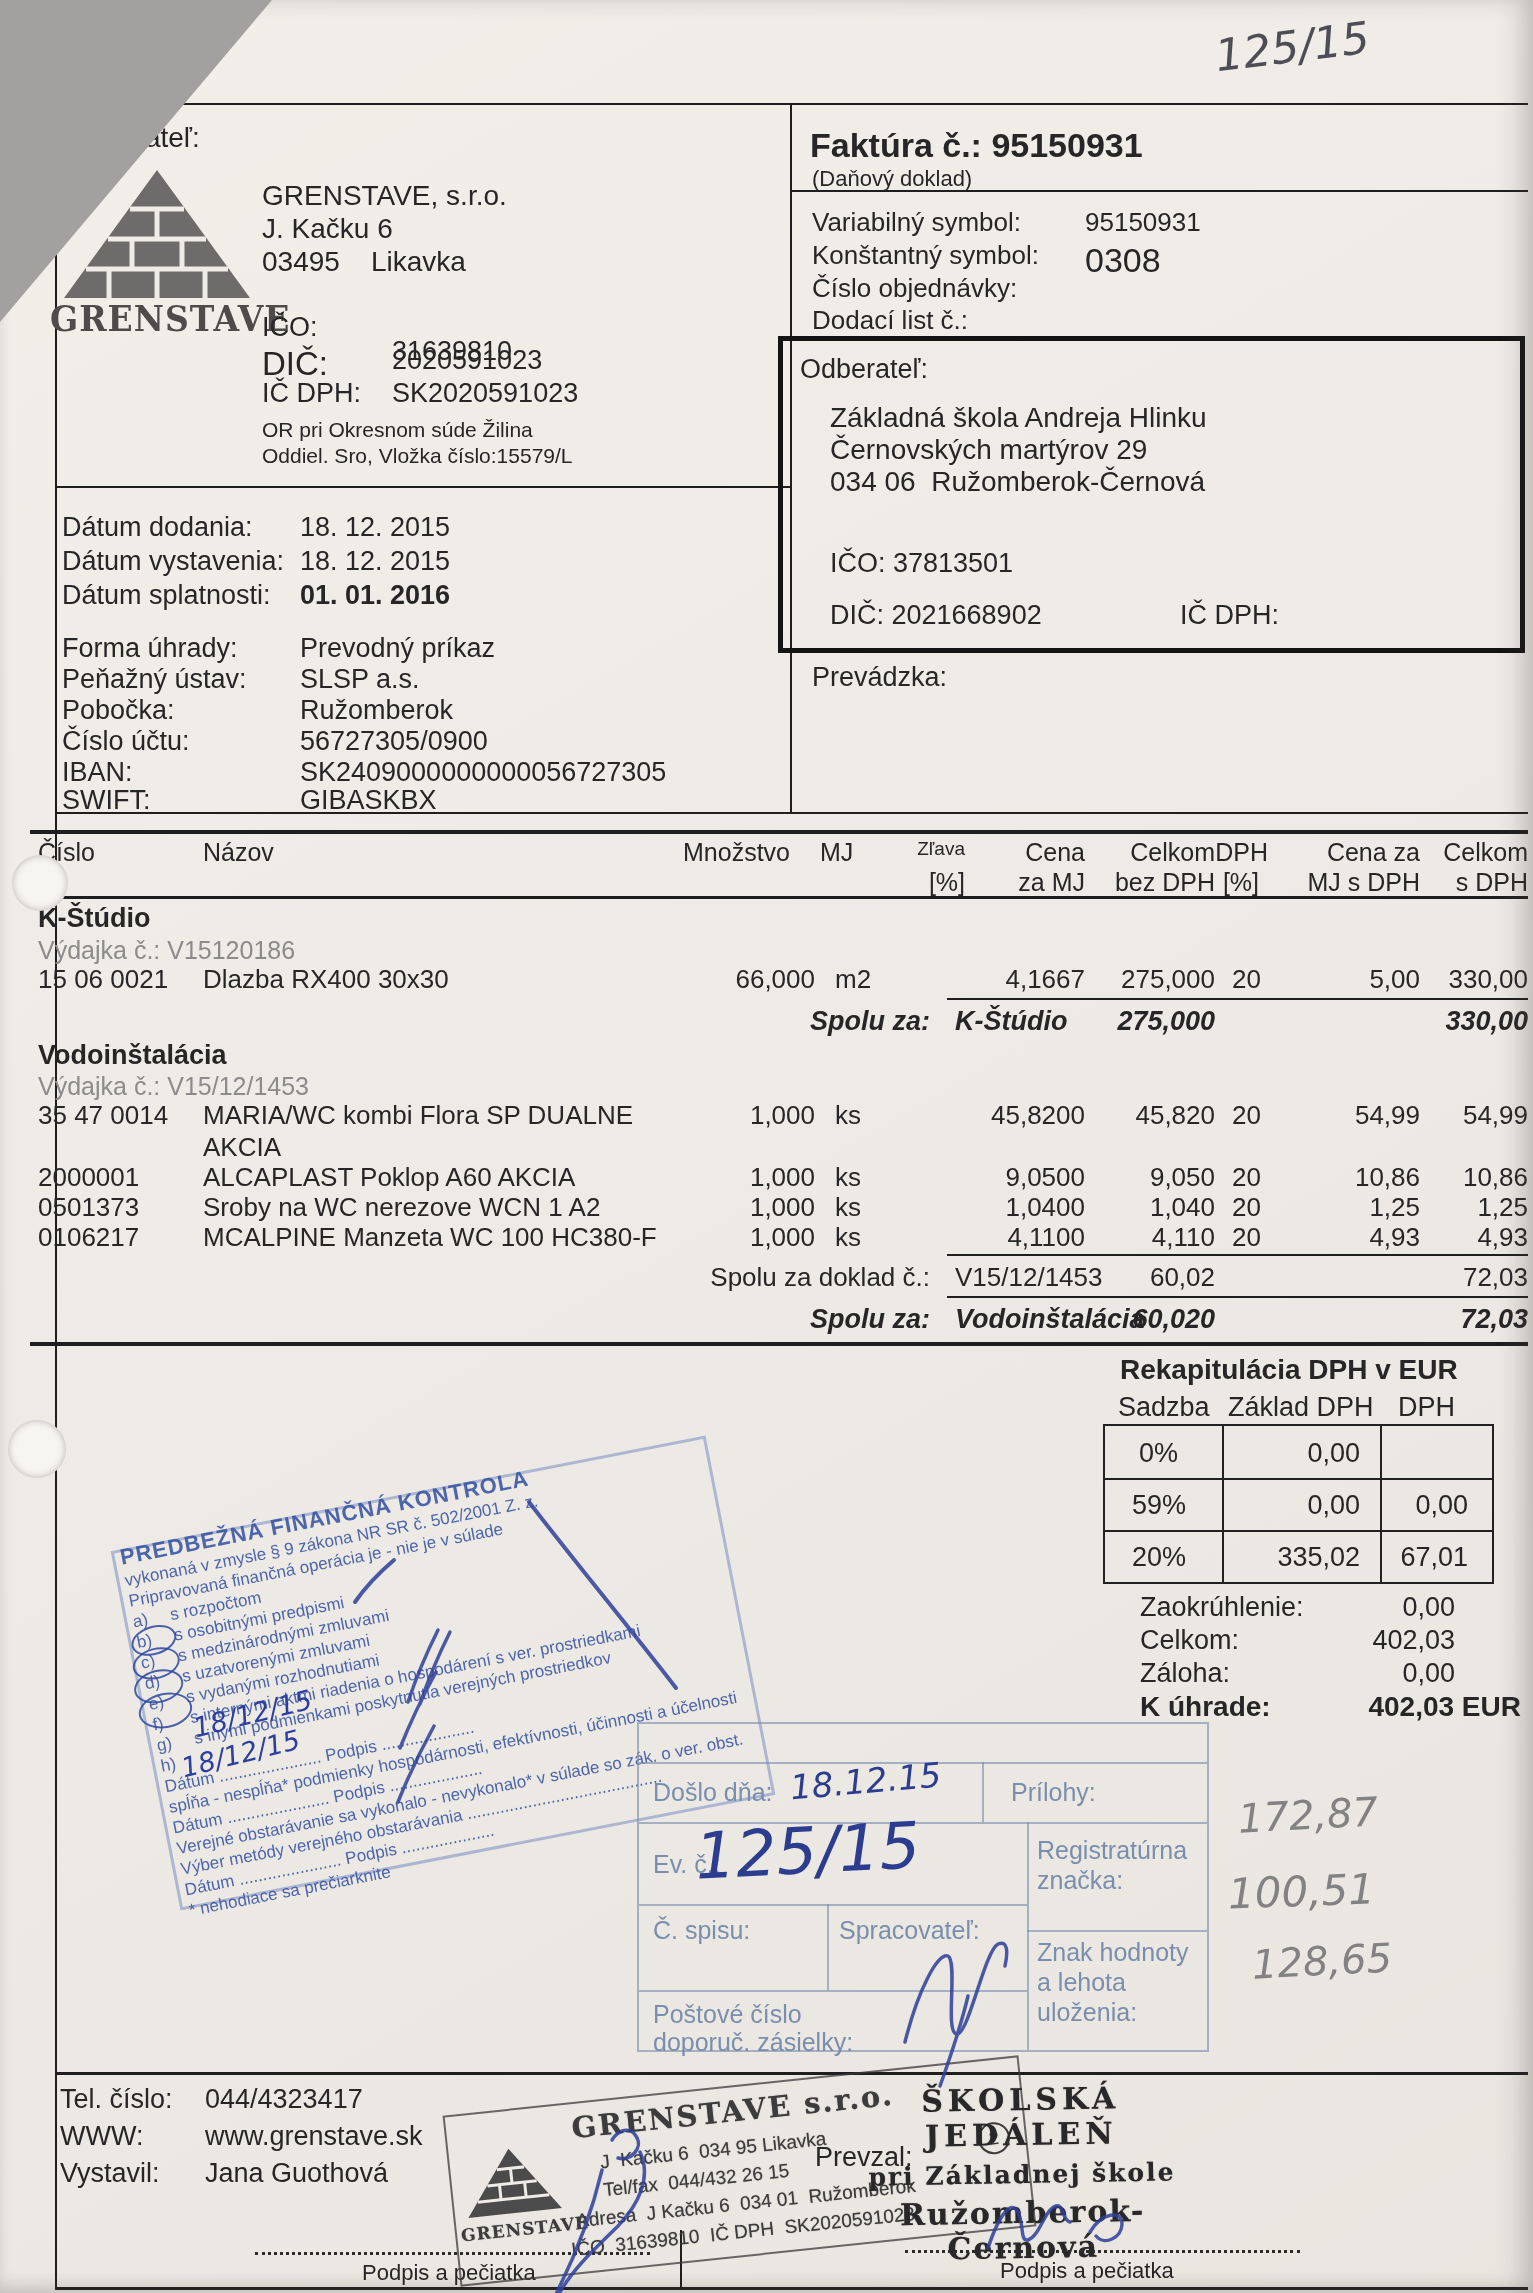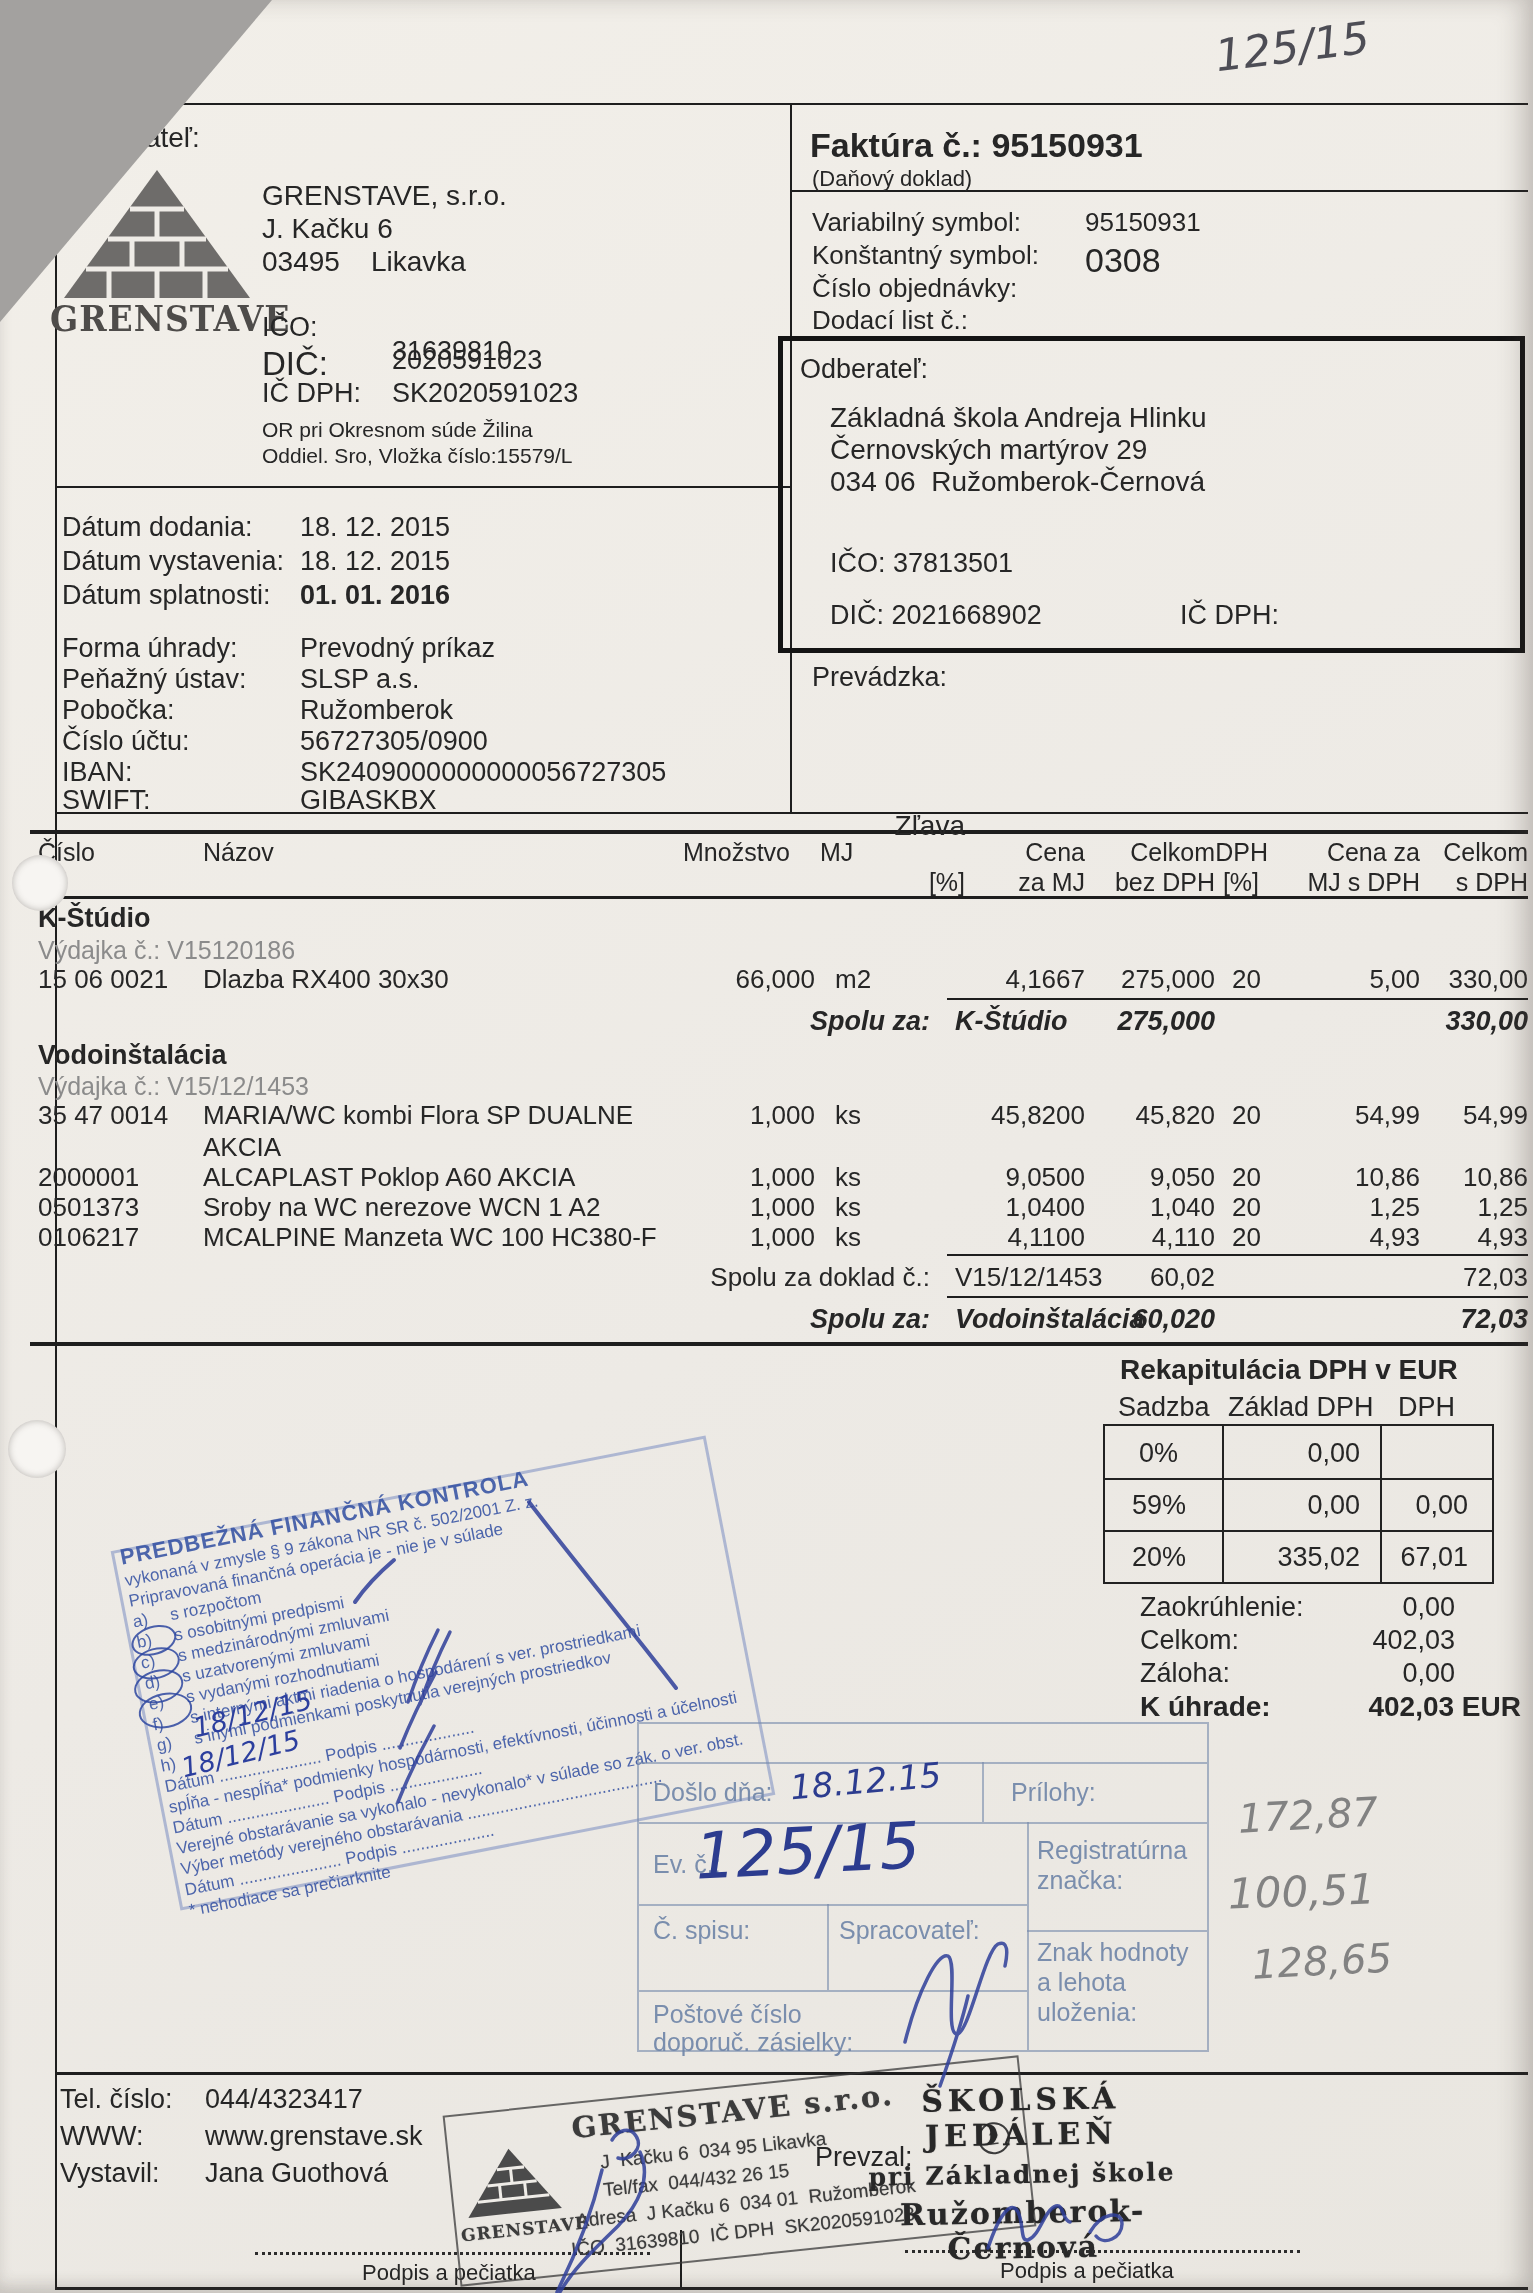--- a/index.html
+++ b/index.html
@@ -127,21 +127,21 @@
   <span class="t" style="left:62px;top:757px;font-size:27px;">IBAN:</span>
   <span class="t" style="left:300px;top:757px;font-size:27px;">SK2409000000000056727305</span>
   <span class="t" style="left:62px;top:785px;font-size:27px;">SWIFT:</span>
   <span class="t" style="left:300px;top:785px;font-size:27px;">GIBASKBX</span>
 
   <div>
     <span class="t" style="left:38px;top:838px;font-size:25px;">Číslo</span>
     <span class="t" style="left:203px;top:838px;font-size:25px;">Názov</span>
     <span class="t" style="right:743px;top:838px;font-size:25px;">Množstvo</span>
     <span class="t" style="left:820px;top:838px;font-size:25px;">MJ</span>
-    <span class="t" style="right:568px;top:810px;font-size:28px;margin-left:48px;">Zľava</span>
+    <span class="t" style="right:568px;top:838px;font-size:19px;margin-left:48px;">Zľava</span>
     <span class="t" style="right:568px;top:868px;font-size:25px;">[%]</span>
     <span class="t" style="right:448px;top:838px;font-size:25px;">Cena</span>
     <span class="t" style="right:448px;top:868px;font-size:25px;">za MJ</span>
     <span class="t" style="right:318px;top:838px;font-size:25px;">Celkom</span>
     <span class="t" style="right:318px;top:868px;font-size:25px;">bez DPH</span>
     <span class="t" style="right:265px;top:838px;font-size:25px;">DPH</span>
     <span class="t" style="right:274px;top:868px;font-size:25px;">[%]</span>
     <span class="t" style="right:113px;top:838px;font-size:25px;">Cena za</span>
     <span class="t" style="right:113px;top:868px;font-size:25px;">MJ s DPH</span>
     <span class="t" style="right:5px;top:838px;font-size:25px;">Celkom</span>

